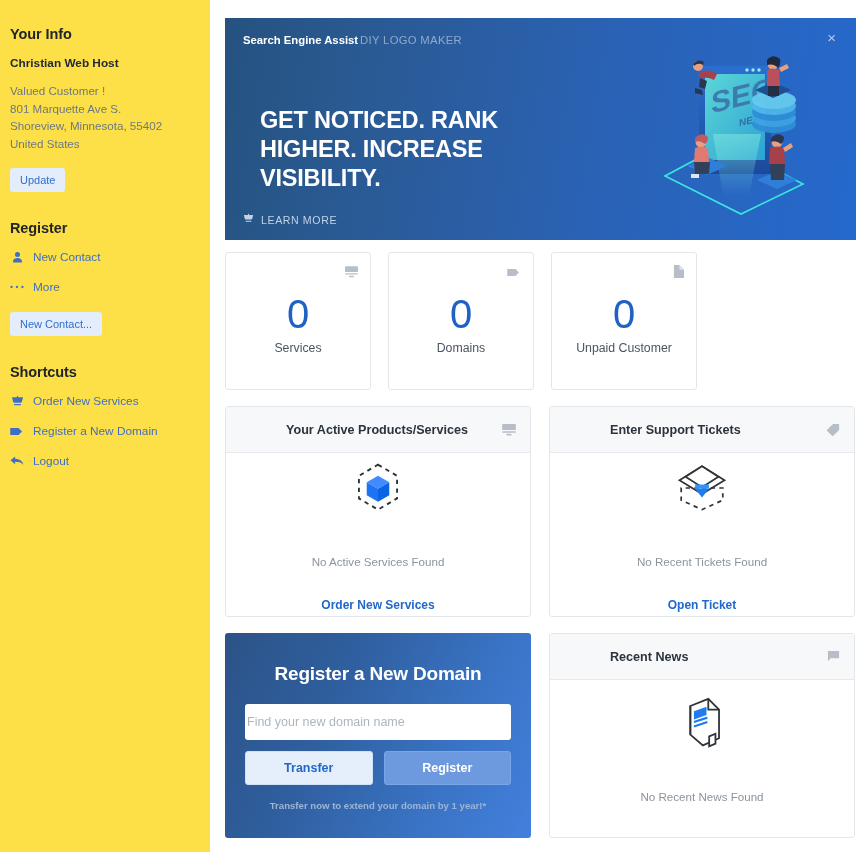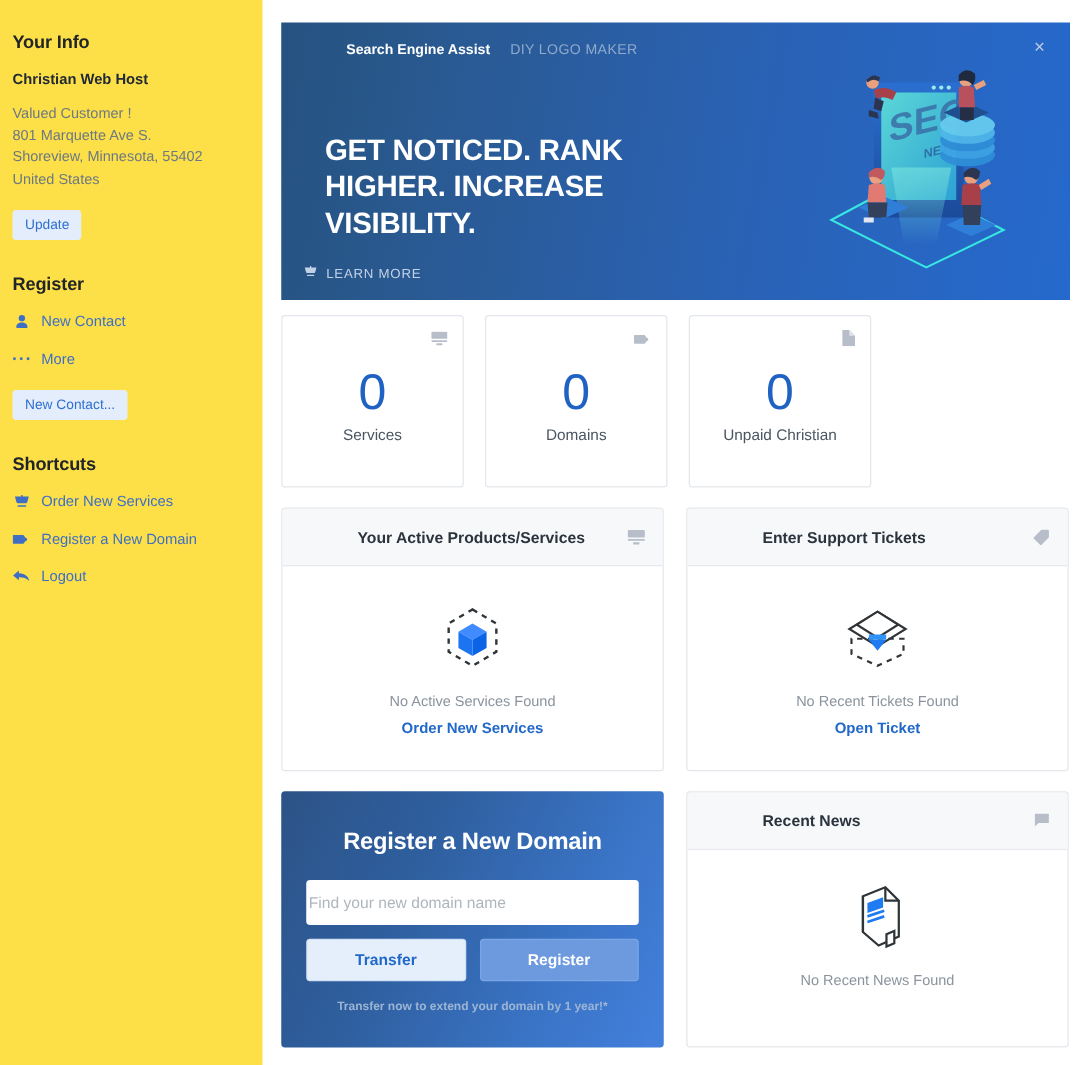--- a/index.html
+++ b/index.html
@@ -56,21 +56,21 @@
   .main { position: absolute; left: 225px; top: 18px; width: 631px; }
 
   
   .banner {
     position: relative; width: 631px; height: 222px;
     background: linear-gradient(100deg, #25527f 0%, #2a5a93 22%, #2a62b4 58%, #2569cd 100%);
     overflow: hidden;
   }
   .banner-tabs {
     position: absolute; left: 18px; top: 16px;
-    display: flex; align-items: center; gap: 16px; margin-left: 34px;
+    display: flex; align-items: center; gap: 2px;
   }
   .btab {
     font-size: 11.3px; color: #ffffff; cursor: pointer; font-weight: 600;
   }
   .btab.dim { color: #8fa9cb; font-weight: normal; letter-spacing: .3px; }
   .banner-close {
     position: absolute; right: 20px; top: 12px;
     font-size: 15px; color: #b9cbe2; cursor: pointer; line-height: 1;
   }
   .banner-head {
@@ -107,21 +107,21 @@
     border: 1px solid #e3e7ec; border-radius: 3px; overflow: hidden;
   }
   .panel-head {
     height: 46px; background: #f7f8fa; border-bottom: 1px solid #e6e9ee;
     display: flex; align-items: center; padding: 0 14px;
   }
   .panel-title { font-size: 12.6px; font-weight: bold; color: #2b333d; flex: 1; margin-left: 46px; }
   .panel-ico { color: #b7bec9; display: flex; align-items: center; }
   .panel-body {
     height: 163px; display: flex; flex-direction: column;
-    align-items: center; justify-content: center; padding-top: 4px;
+    align-items: center; justify-content: center; padding-top: 4px; gap: 23px;
   }
   .empty-txt { font-size: 11.6px; color: #8b949e; margin-top: 18px; }
   .empty-link {
     font-size: 12px; color: #2268c9; margin-top: 7px; cursor: pointer; font-weight: 600;
   }
 
   
   .reg-panel {
     width: 306px; height: 205px;
     background: linear-gradient(115deg, #2c5387 0%, #2f5f9f 35%, #3a74c6 72%, #4380dd 100%);
@@ -352,21 +352,21 @@
       </div>
 
       <div class="stat-card">
         <span class="stat-ico">
           <svg width="11" height="13" viewBox="0 0 12 14" fill="currentColor">
               <path d="M1 0h6l5 5v9H1z"></path>
               <path d="M7 0v5h5z" fill="#dfe3e9"></path>
             </svg>
         </span>
         <span class="stat-num">0</span>
-        <span class="stat-lbl">Unpaid Christian</span>
+        <span class="stat-lbl">Unpaid Customer</span>
       </div>
 
     </section>
 
     <section class="row2">
 
       <div class="panel">
         <div class="panel-head">
           <span class="panel-title">Your Active Products/Services</span>
           <span class="panel-ico">

